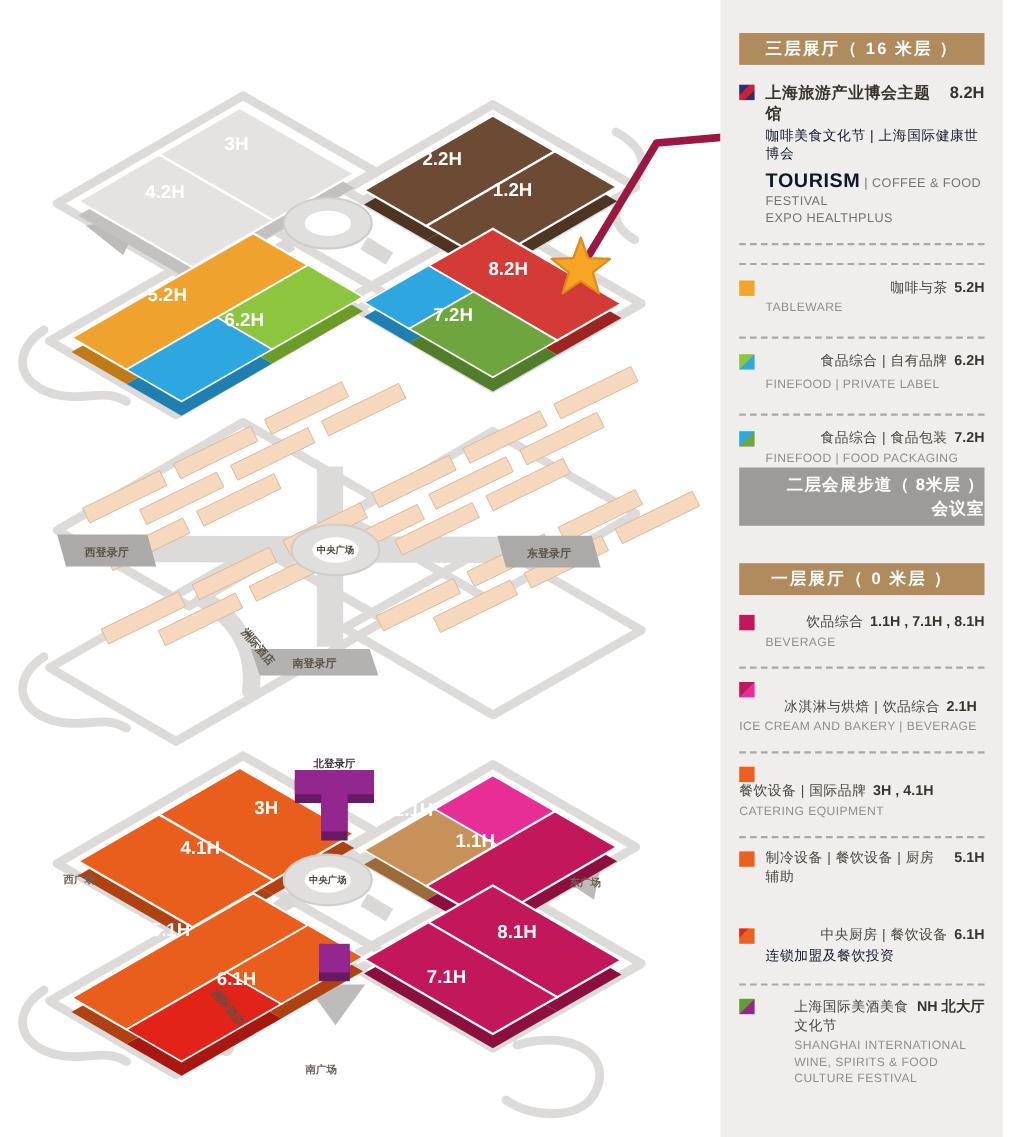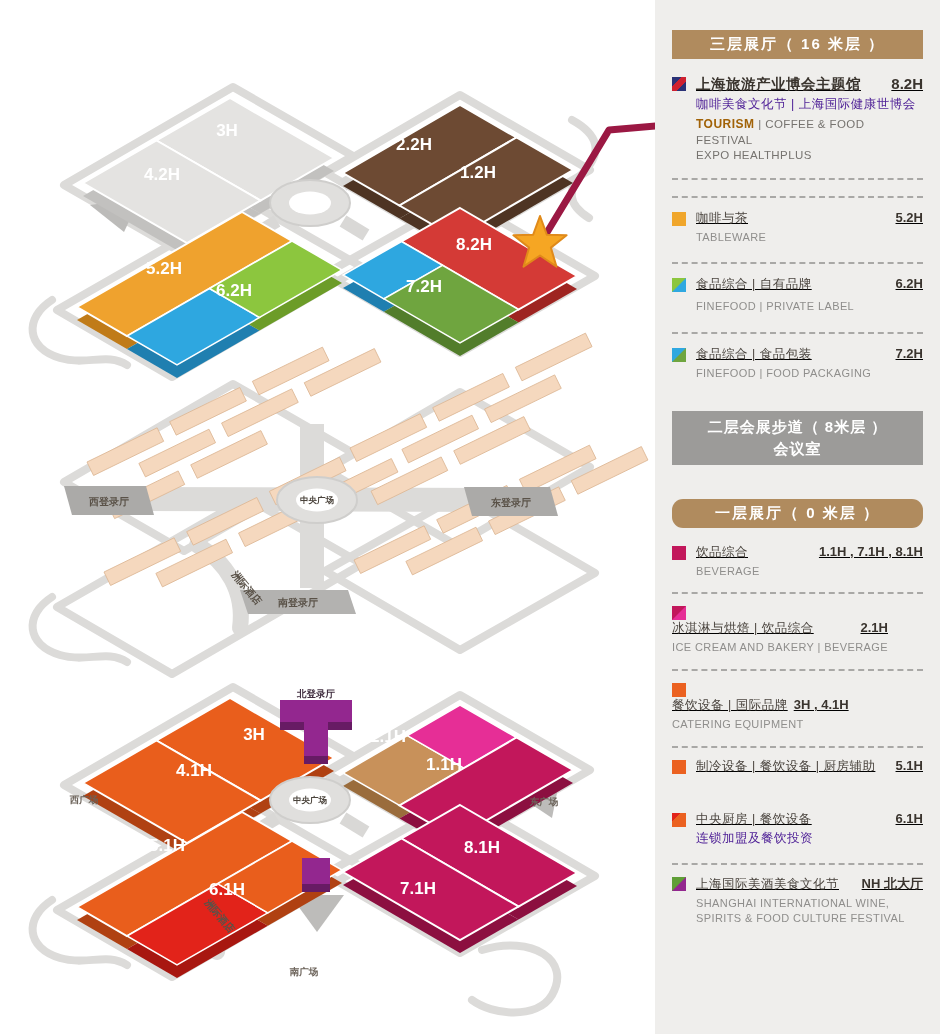--- a/index.html
+++ b/index.html
@@ -1,43 +1,43 @@
 <!DOCTYPE html>
 <html><head>
 <meta charset="utf-8">
 <style>
   html,body{margin:0;padding:0;}
   body{
     width:940px;height:1034px;position:relative;background:#ffffff;
     font-family:"Liberation Sans","DejaVu Sans",sans-serif;overflow:hidden;
   }
-  #map-area{position:absolute;left:12px;top:0;width:655px;height:730px;}
+  #map-area{position:absolute;left:0;top:0;width:655px;height:730px;}
   #sidebar{
-    position:absolute;left:655px;top:0;width:285px;height:1034px;
+    position:absolute;left:655px;top:0;width:257px;height:1034px;
     background:#EFEEEC;box-sizing:border-box;padding:0 17px;
   }
   .hdr{
     color:#fff;font-weight:bold;font-size:15px;text-align:center;
     padding:5px 0;letter-spacing:2px;
   }
   .hdr-tan{background:#B08B5E;}
   .hdr-gray{background:#9C9B99;line-height:1.45;letter-spacing:1px;}
   .dash{border-top:2px dashed #A9A8A6;height:0;margin:10px 0;}
   .li{display:flex;align-items:flex-start;}
   .ic{width:14px;height:14px;flex:0 0 14px;margin:2px 10px 0 0;}
   .tx{flex:1;min-width:0;}
-  .row1{display:flex;justify-content:space-between;align-items:baseline;text-decoration:underline;}
+  .row1{display:flex;justify-content:flex-end;align-items:baseline;}
   .cn{font-size:12.5px;color:#4A443E;letter-spacing:0.5px;}
-  .cn2{font-size:12.5px;color:#4c1d95;letter-spacing:0.5px;margin-top:2px;}
+  .cn2{font-size:12.5px;color:#0f172a;letter-spacing:0.5px;margin-top:2px;}
   .hv{font-size:13px;font-weight:bold;color:#3A342E;white-space:nowrap;margin-left:6px;}
   .en{font-size:11px;color:#8F8E8C;letter-spacing:0.4px;margin-top:3px;line-height:1.35;}
   .feat .cn{font-size:14.5px;font-weight:bold;color:#3A342E;}
   .feat .hv{font-size:15px;}
   .feat .en{color:#76736F;font-size:11.5px;}
-  .feat .en b{color:#a16207;font-size:12px;letter-spacing:0.5px;}
+  .feat .en b{color:#0f172a;font-size:18px;letter-spacing:0.5px;}
   svg text{font-family:"Liberation Sans","DejaVu Sans",sans-serif;}
   .hall-label{fill:#ffffff;font-size:17px;font-weight:bold;}
   .small-label{fill:#5A5248;font-size:10px;font-weight:bold;}
   .tiny-label{fill:#4B443C;font-size:8.5px;font-weight:bold;}
   .plaza-label{fill:#6B6259;font-size:9.5px;font-weight:bold;}
 </style>
 </head>
 <body>
 
 <div id="map-area">
@@ -291,26 +291,26 @@
     <span class="ic" style="background: linear-gradient(135deg, rgb(47, 168, 225) 0px, rgb(47, 168, 225) 49%, rgb(111, 165, 63) 51%);"></span>
     <div class="tx">
       <div class="row1">
           <span class="cn">食品综合 | 食品包装</span>
           <span class="hv">7.2H</span>
         </div>
       <div class="en">FINEFOOD | FOOD PACKAGING</div>
     </div>
   </div>
 
-  <div class="hdr hdr-gray" style="margin-top:30px;">
+  <div class="hdr hdr-gray" style="text-align:right;">
     <div>二层会展步道（ 8米层 ）</div>
     <div>会议室</div>
   </div>
 
-  <div class="hdr hdr-tan" style="margin-top:34px;border-radius:11px;">一层展厅（ 0 米层 ）</div>
+  <div class="hdr hdr-tan" style="margin-top:34px;">一层展厅（ 0 米层 ）</div>
 
   <div class="li" style="margin-top:16px;">
     <span class="ic" style="background: rgb(194, 23, 91);"></span>
     <div class="tx">
       <div class="row1">
           <span class="cn">饮品综合</span>
           <span class="hv">1.1H , 7.1H , 8.1H</span>
         </div>
       <div class="en">BEVERAGE</div>
     </div>
@@ -360,21 +360,21 @@
       <div class="row1">
           <span class="cn">中央厨房 | 餐饮设备</span>
           <span class="hv">6.1H</span>
         </div>
       <div class="cn2">连锁加盟及餐饮投资</div>
     </div>
   </div>
 
   <div class="dash" style="margin-top:16px;"></div>
 
-  <div class="li" style="">
+  <div class="li" style="gap:26px;">
     <span class="ic" style="background: linear-gradient(135deg, rgb(95, 158, 54) 0px, rgb(95, 158, 54) 49%, rgb(147, 39, 143) 51%);"></span>
     <div class="tx">
       <div class="row1">
           <span class="cn">上海国际美酒美食文化节</span>
           <span class="hv">NH 北大厅</span>
         </div>
       <div class="en">SHANGHAI INTERNATIONAL WINE, SPIRITS &amp; FOOD CULTURE FESTIVAL</div>
     </div>
   </div>
 

